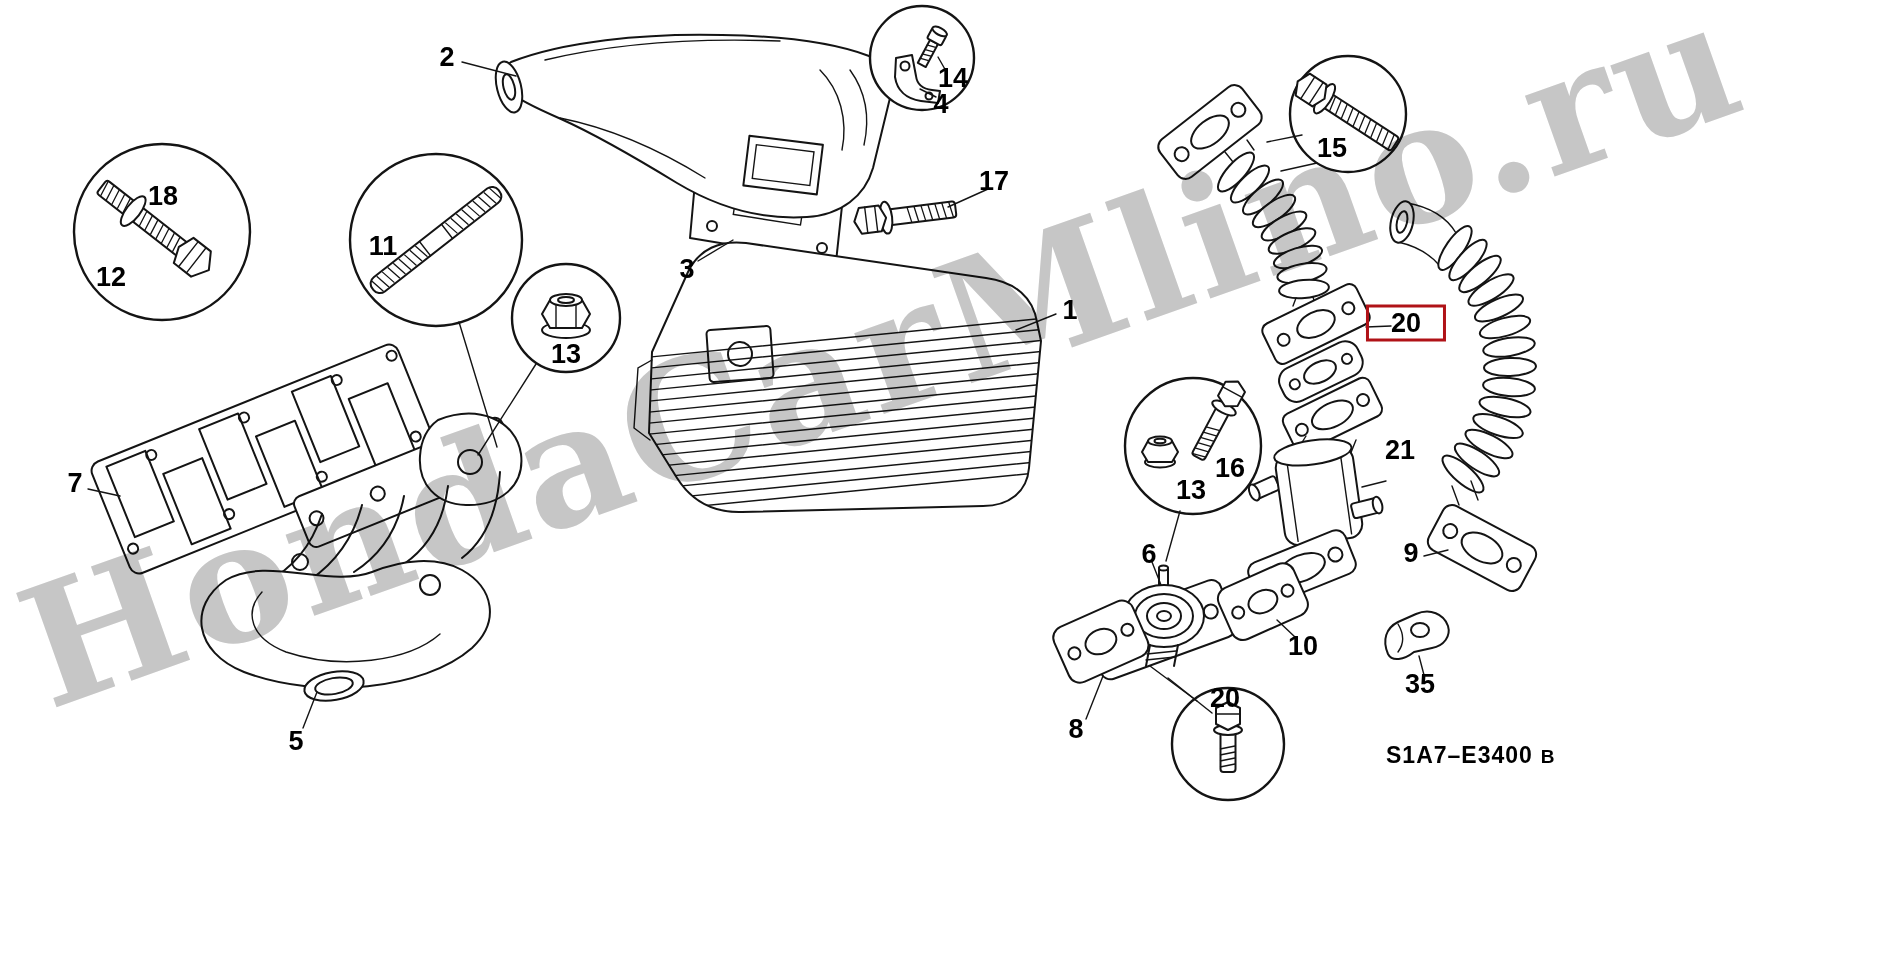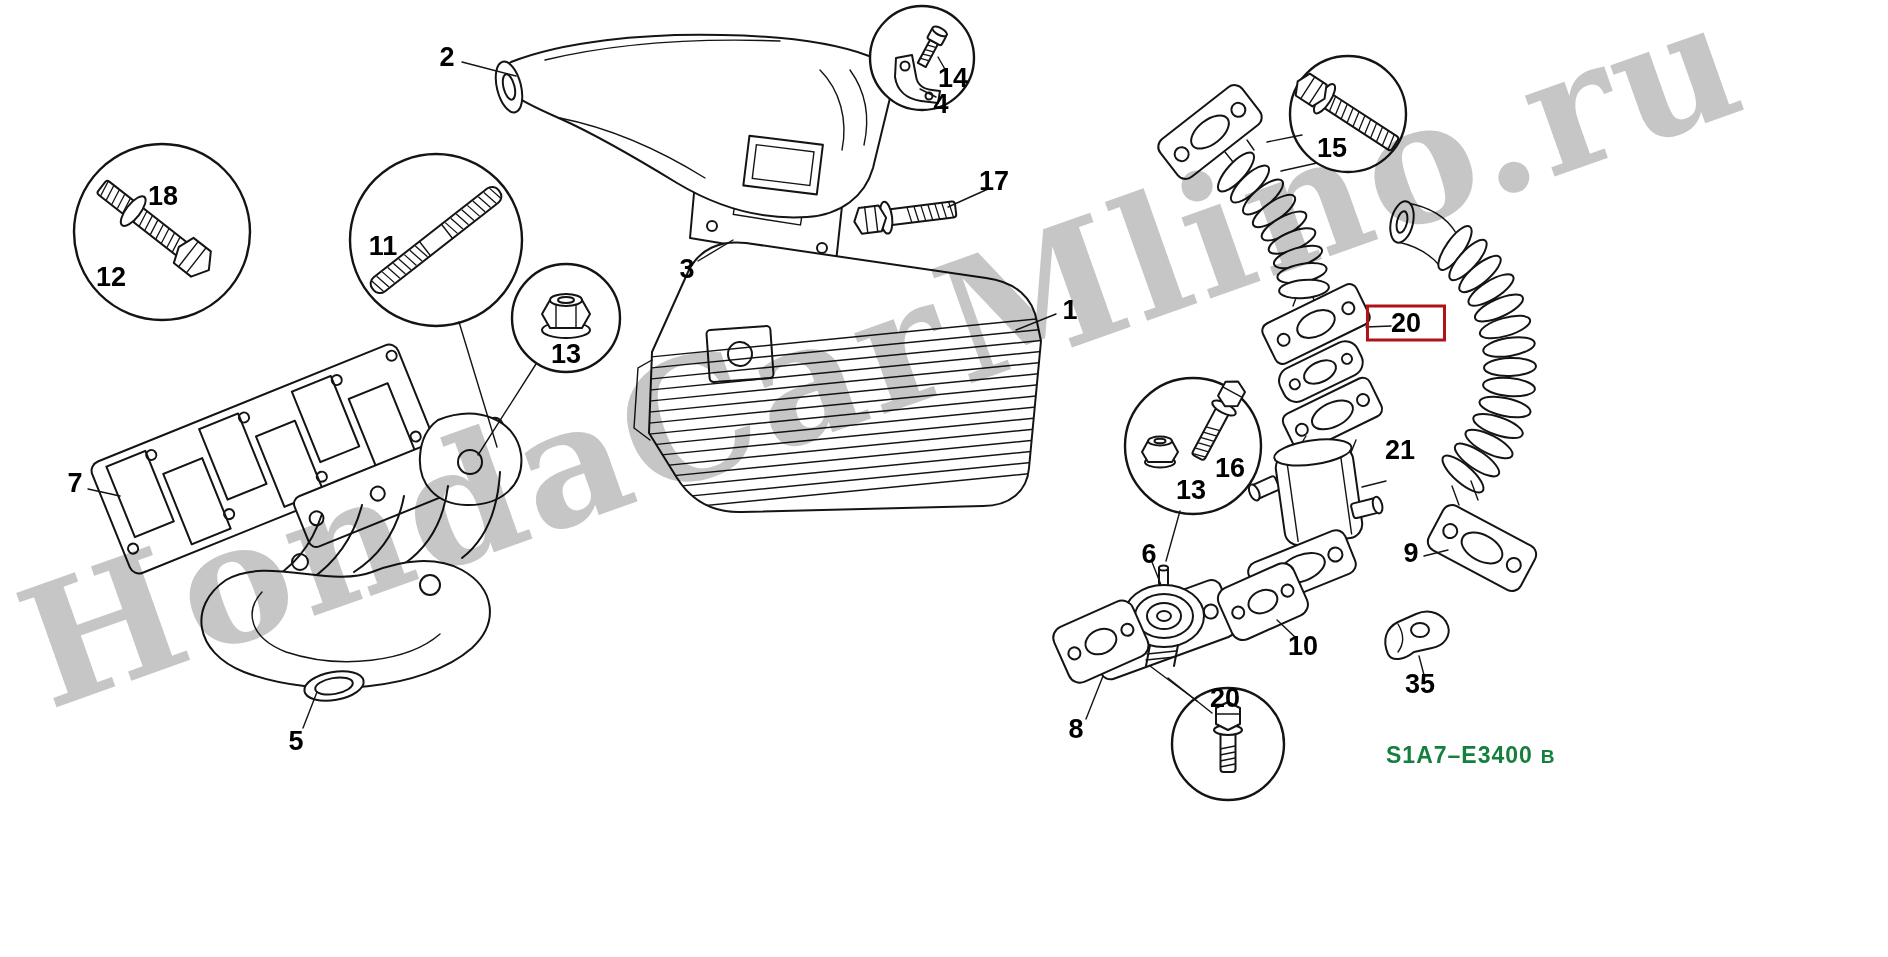--- a/index.html
+++ b/index.html
@@ -18,21 +18,21 @@
              transform:rotate(-19.5deg);transform-origin:0 50%;line-height:1;
              pointer-events:none;mix-blend-mode:multiply;}
   
   .lbl{position:absolute;transform:translate(-50%,-50%);z-index:10;color:#000;
        font:700 27px "Liberation Sans",sans-serif;line-height:1;cursor:pointer;
        user-select:none;}
   .lbl.hl{border:3px solid #b01217;padding:2px 22px;}
   
   .part-code{position:absolute;left:1386px;top:742px;z-index:10;display:flex;
              align-items:baseline;gap:8px;font:700 23px "Liberation Sans",sans-serif;
-             letter-spacing:1px;color:#15803d;}
+             letter-spacing:1px;color:#000000;}
   .part-code .sfx{font-size:19px;font-weight:700;}
 </style>
 </head>
 <body>
 
 <div class="stage">
 
   <svg width="1888" height="957" viewBox="0 0 1888 957">
     <defs>
       <clipPath id="shieldClip">

